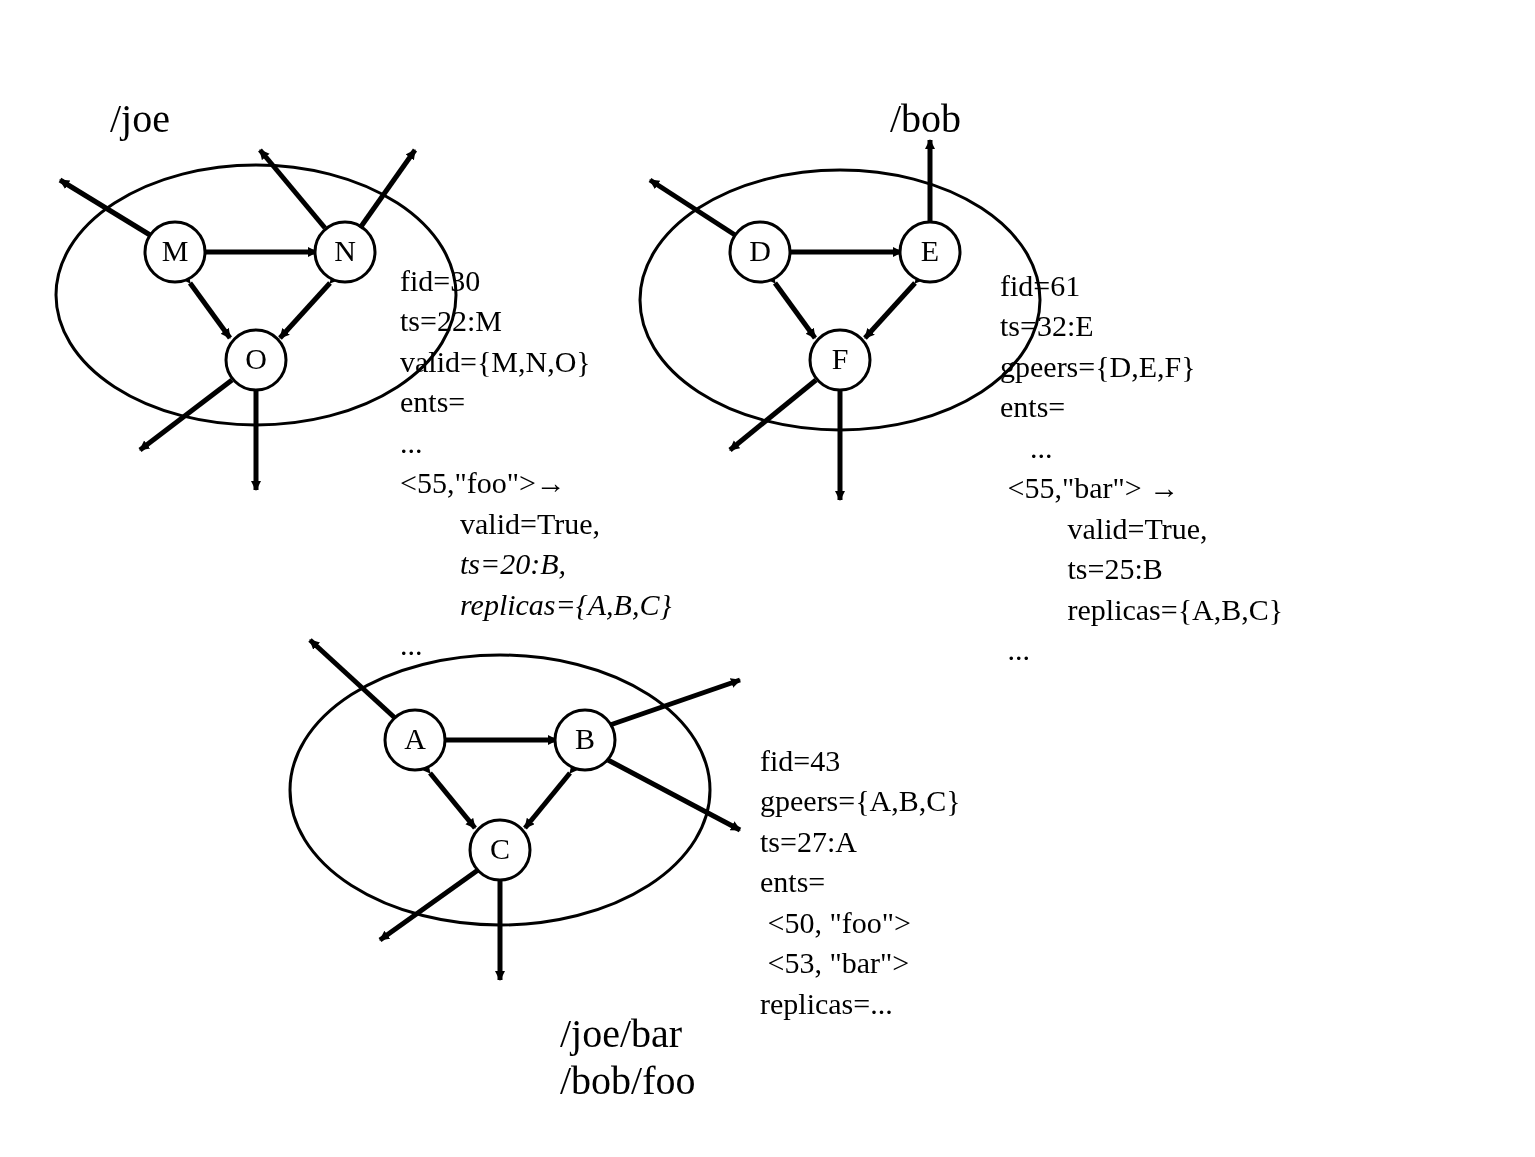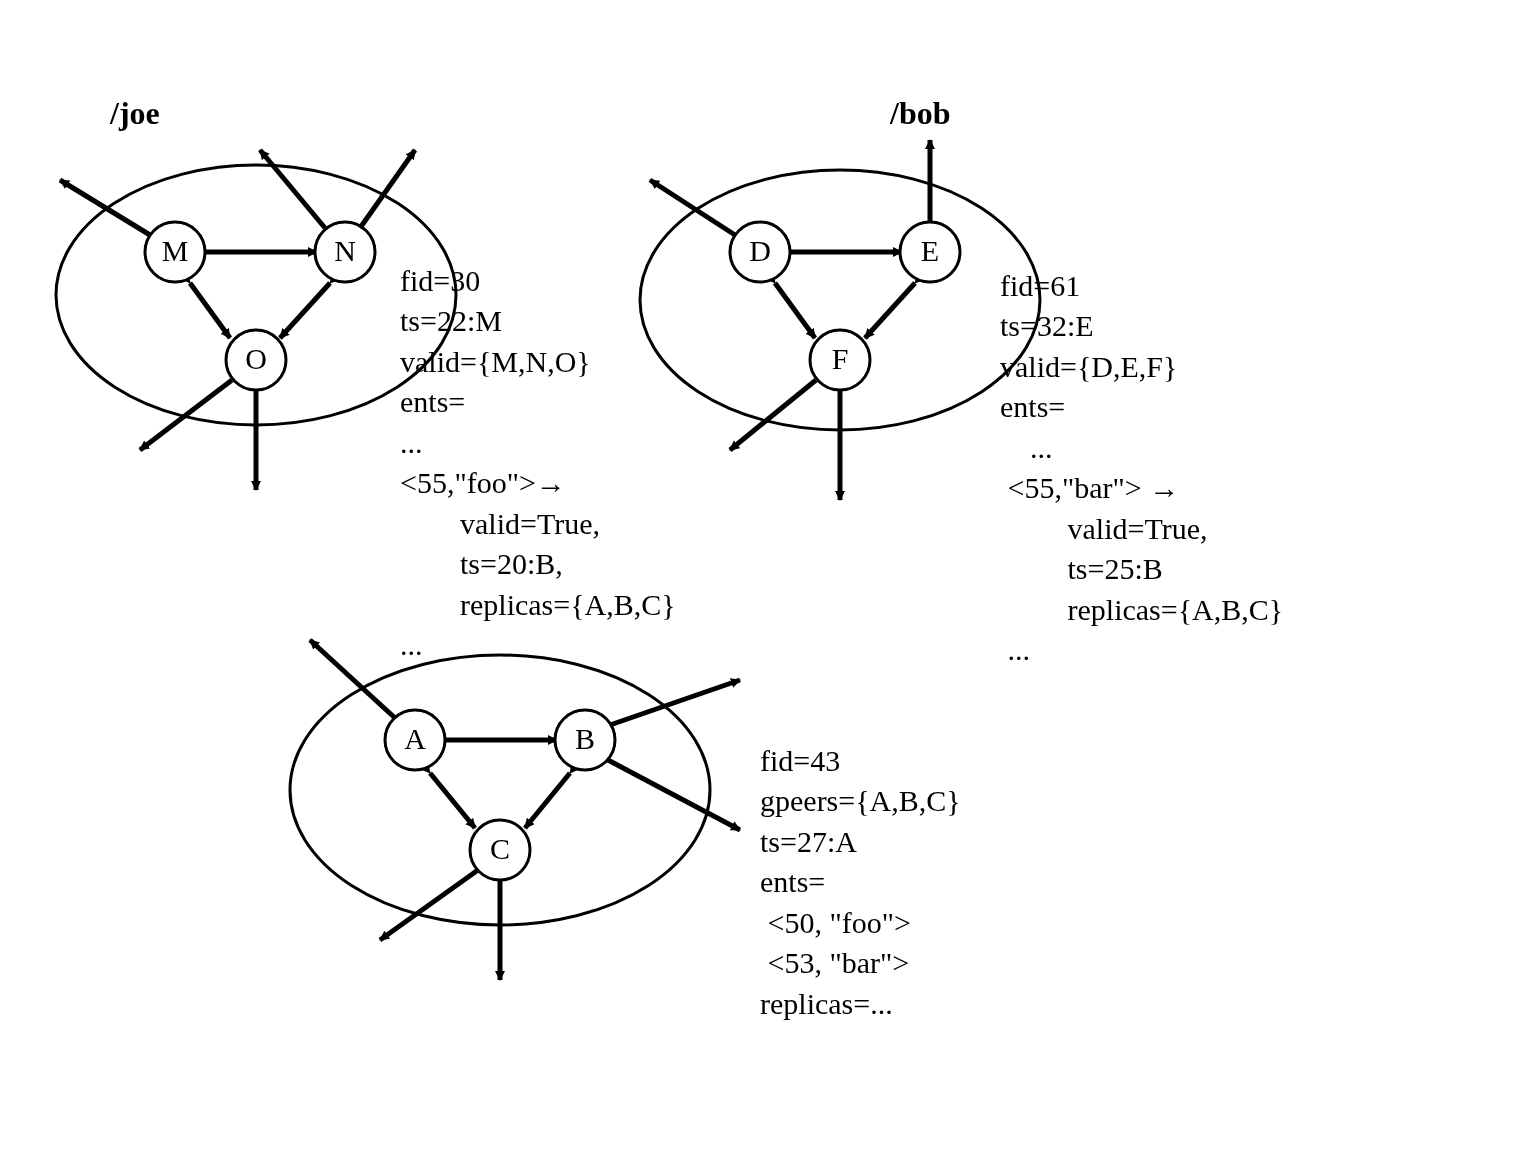--- a/index.html
+++ b/index.html
@@ -1,20 +1,20 @@
 <!DOCTYPE html>
 <html><head>
 <meta charset="utf-8">
 <style>
   html,body{margin:0;padding:0;background:#fff;width:1535px;height:1157px;font-family:"Times New Roman",serif;color:#000}
   .stage{position:relative;width:1535px;height:1157px}
   svg{position:absolute;top:0;left:0}
-  .title{position:absolute;font-weight:bold;font-size:32px}
+  .title{position:absolute;font-weight:normal;font-size:40px}
   .info{position:absolute;font-size:30px;line-height:1.35;white-space:pre}
-  .info .it{}
+  .info .it{font-style:italic}
   .node-label{font-size:30px;text-anchor:middle;dominant-baseline:middle;font-family:"Times New Roman",serif}
 </style>
 </head>
 <body>
 
 <div class="stage">
 
 <svg width="1535" height="1157" viewBox="0 0 1535 1157">
   <defs>
     <marker id="ah" markerWidth="12" markerHeight="12" refX="9" refY="5" orient="auto" markerUnits="userSpaceOnUse">
@@ -74,38 +74,40 @@
     <line x1="395" y1="718" x2="310" y2="640" stroke="#000" stroke-width="5" marker-end="url(#ah)"></line>
     <line x1="610" y1="725" x2="740" y2="680" stroke="#000" stroke-width="5" marker-end="url(#ah)"></line>
     <line x1="608" y1="760" x2="740" y2="830" stroke="#000" stroke-width="5" marker-end="url(#ah)"></line>
     <line x1="478" y1="870" x2="380" y2="940" stroke="#000" stroke-width="5" marker-end="url(#ah)"></line>
     <line x1="500" y1="880" x2="500" y2="980" stroke="#000" stroke-width="5" marker-end="url(#ah)"></line>
   </g>
 </svg>
 
 <div class="title" style="left:110px;top:95px">/joe</div>
 <div class="title" style="left:890px;top:95px">/bob</div>
+<div class="title" style="left:560px;top:1010px;white-space:pre">/joe/bar
+/bob/foo</div>
 
 <div class="info" style="left:400px;top:220px">
 <span>fid=30</span>
 <span>ts=22:M</span>
 <span>valid={M,N,O}</span>
 <span>ents=</span>
 <span>...</span>
 <span>&lt;55,"foo"&gt;→</span>
         <span>valid=True,</span>
         <span class="it">ts=20:B,</span>
         <span class="it">replicas={A,B,C}</span>
 <span>...</span>
 </div>
 
 <div class="info" style="left:1000px;top:225px">
 <span>fid=61</span>
 <span>ts=32:E</span>
-<span>valid={D,E,F}</span>
+<span>gpeers={D,E,F}</span>
 <span>ents=</span>
     <span>...</span>
  <span>&lt;55,"bar"&gt; →</span>
          <span>valid=True,</span>
          <span>ts=25:B</span>
          <span>replicas={A,B,C}</span>
  <span>...</span>
 </div>
 
 <div class="info" style="left:760px;top:700px">

